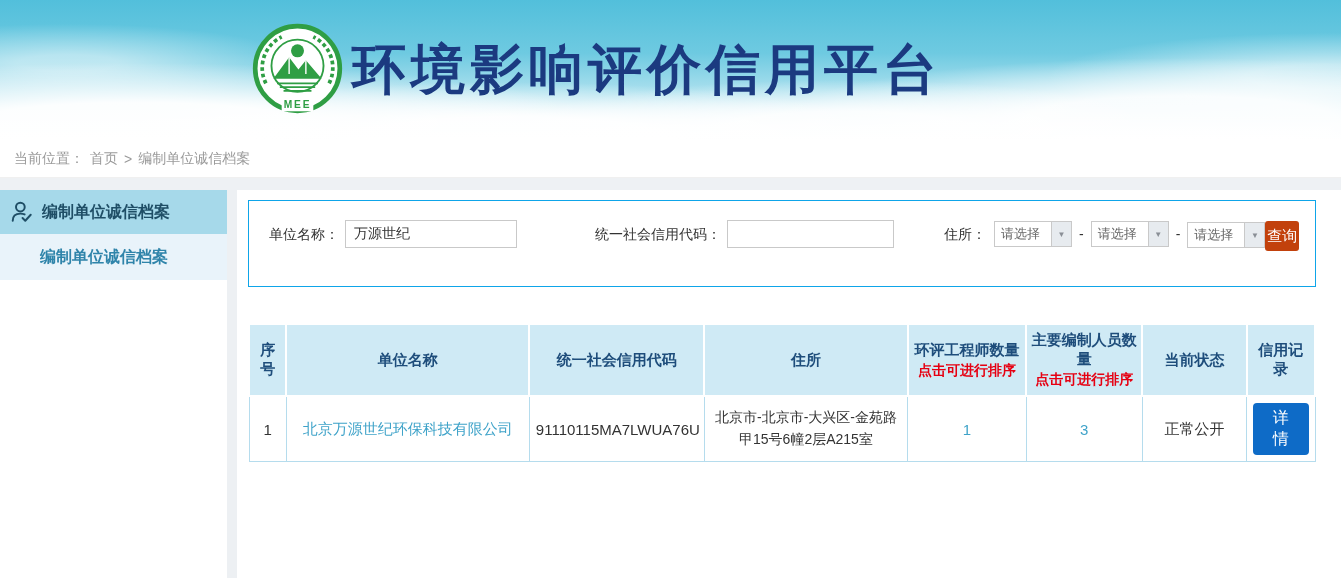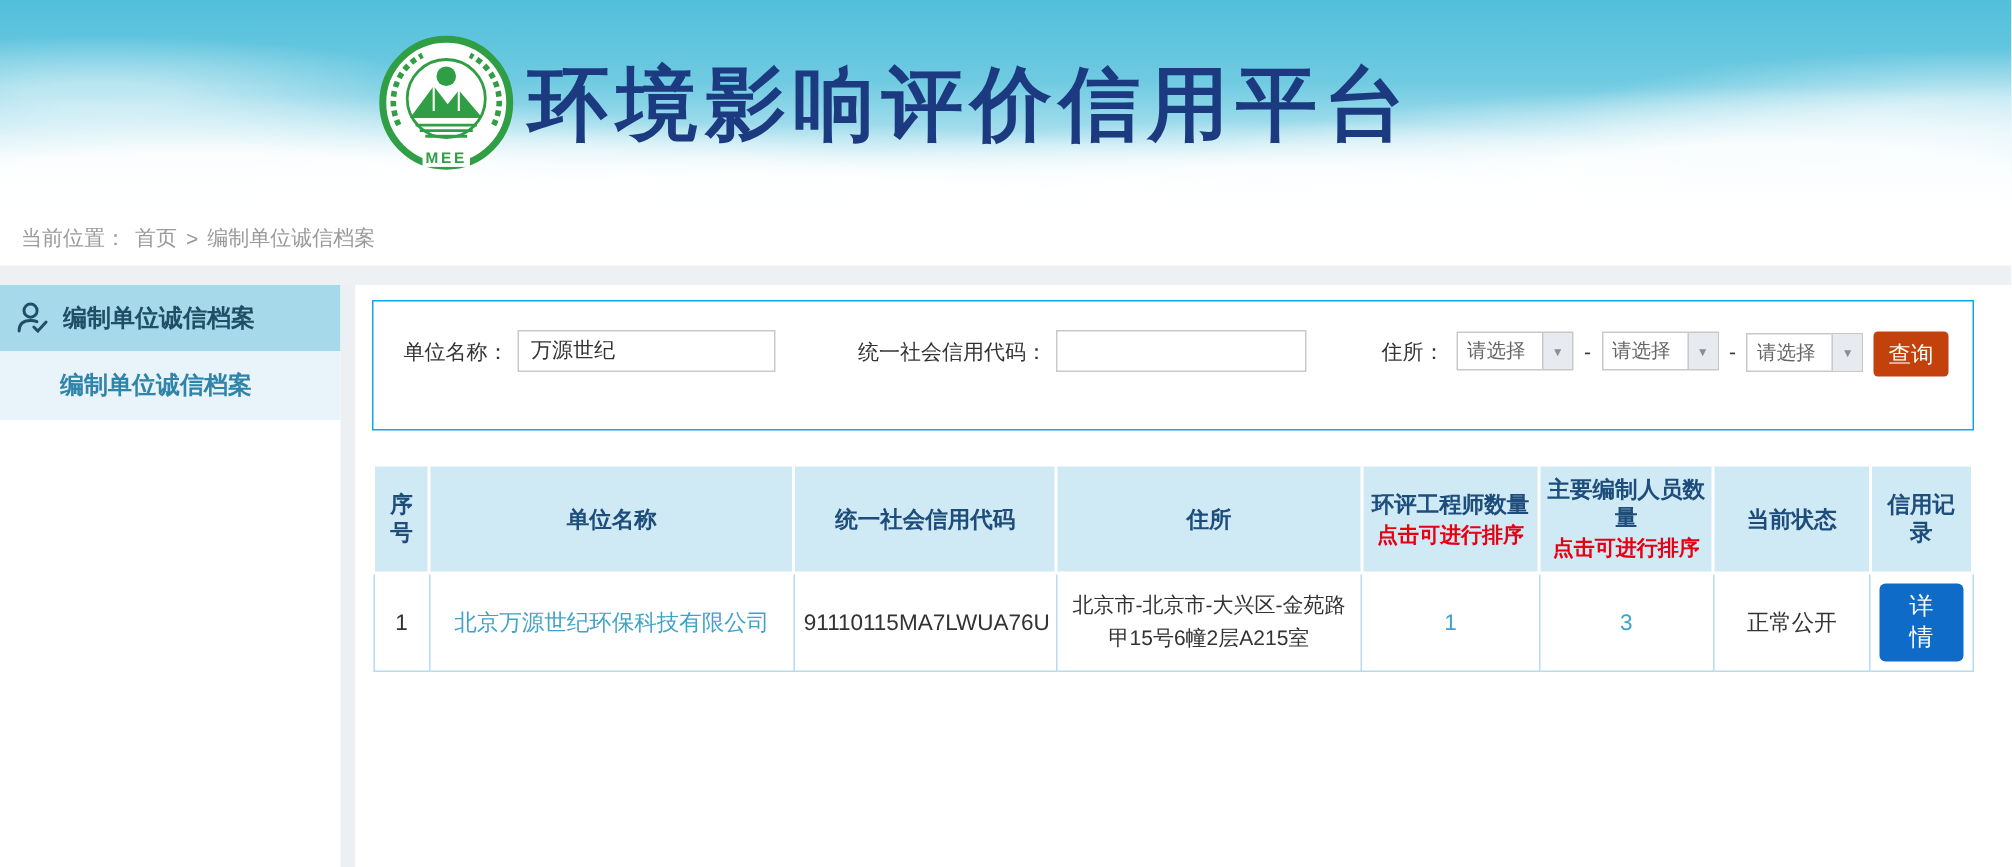--- a/index.html
+++ b/index.html
@@ -64,21 +64,21 @@
     font-size: 14px; color: #333;
   }
   .f-label { line-height: 28px; white-space: nowrap; }
   .text-input {
     height: 28px; border: 1px solid #c9c9c9; background: #fff;
     padding: 4px 8px; font-size: 14px; color: #333; outline: none;
     font-family: "Liberation Sans", "DejaVu Sans", sans-serif;
   }
   .input-unit { width: 172px; margin-left: 6px; }
   .input-code { width: 167px; margin-left: 6px; }
-  .g2 { margin-left: 55px; }
+  .g2 { margin-left: 78px; }
   .g3 { margin-left: 50px; }
   .addr-selects { display: flex; flex-direction: row; margin-left: 8px; }
   .addr-row { display: flex; align-items: center; }
   .addr-row + .addr-row { margin-top: 2px; }
   .select-box {
     width: 78px; height: 26px; border: 1px solid #c9c9c9; background: #fff;
     display: flex; align-items: stretch; cursor: pointer;
   }
   .select-text { flex: 1; font-size: 13px; color: #666; line-height: 24px; padding-left: 6px; overflow: hidden; white-space: nowrap; }
   .select-arrow {
@@ -88,21 +88,21 @@
   }
   .dash { margin: 0 7px; color: #333; line-height: 26px; }
   .spacer { flex: 1; }
   .query-btn {
     width: 50px; height: 30px; background: #c2410c; color: #fff; border: none;
     border-radius: 3px; font-size: 15px; cursor: pointer; margin-top: 1px;
     font-family: "Liberation Sans", "DejaVu Sans", sans-serif;
   }
 
   
-  .result-table { width: 100%; border-collapse: collapse; margin-top: 22px; table-layout: fixed; }
+  .result-table { width: 100%; border-collapse: collapse; margin-top: 36px; table-layout: fixed; }
   .result-table th {
     background: #cfeaf5; color: #1e4d7b; font-size: 15px; font-weight: bold;
     border: 2px solid #fff; padding: 6px 4px; height: 40px; text-align: center;
   }
   .result-table th.sortable { cursor: pointer; }
   .sort-hint { color: #e60012; font-size: 14px; font-weight: bold; margin-top: 2px; }
   .result-table td {
     border: 1px solid #b5dced; background: #fff; text-align: center;
     font-size: 15px; color: #333; padding: 6px 6px; height: 52px;
   }

